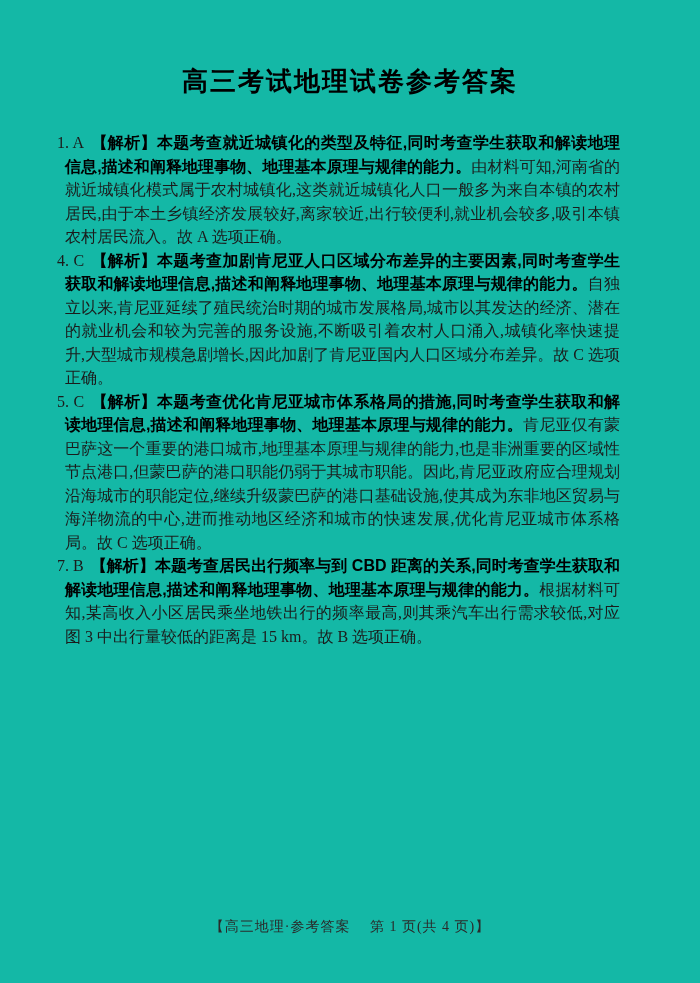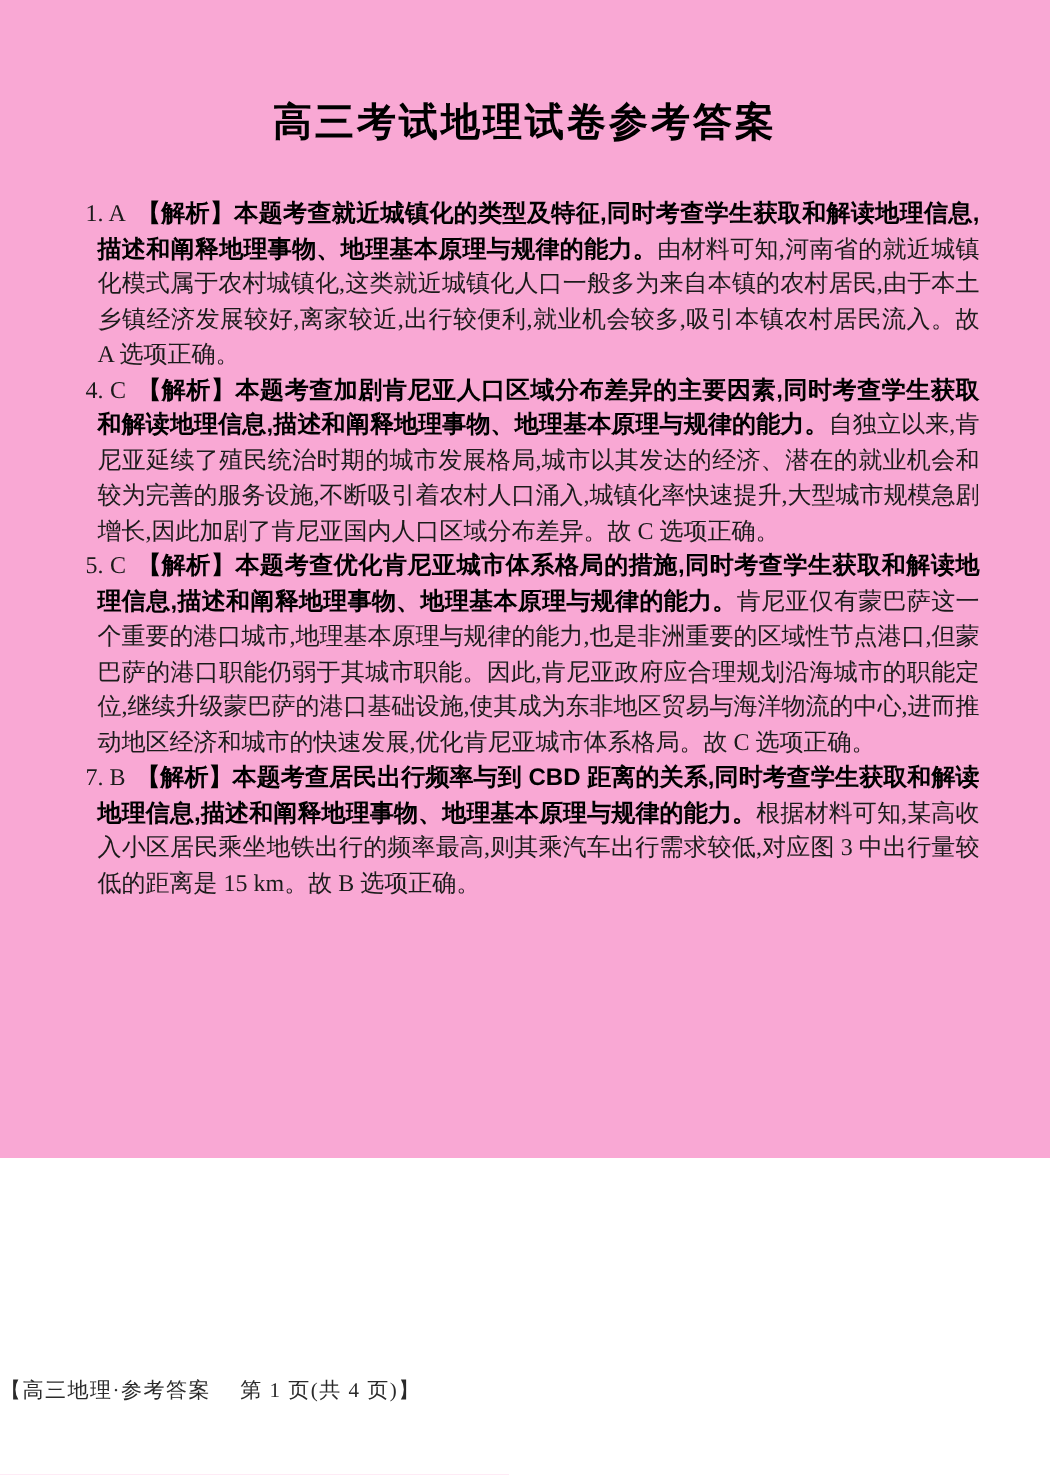--- a/index.html
+++ b/index.html
@@ -10,38 +10,38 @@
   body {
     width: 700px;
     height: 983px;
     position: relative;
     overflow: hidden;
     font-family: "Liberation Serif", serif;
     color: #1b1b1b;
   }
   .page {
     width: 700px;
-    height: 772px;
+    height: 983px;
     position: relative;
-    background: #f9a8d4;
+    background: #14b8a6;
   }
   .doc-title {
     padding-top: 64px;
     text-align: center;
     font-family: "Liberation Sans", sans-serif;
     font-weight: 700;
     font-size: 26px;
     line-height: 34px;
     letter-spacing: 2px;
     color: #000000;
   }
   .answers {
     margin-top: 33px;
     padding-left: 65px;
-    padding-right: 47px;
+    padding-right: 80px;
     font-size: 16px;
     line-height: 23.5px;
     text-align: justify;
   }
   .answer-item {
     text-indent: -8px; 
     margin: 0;
   }
   .item-marker {
     font-family: "Liberation Serif", serif;
@@ -57,20 +57,21 @@
   .body-text {
     font-family: "Liberation Serif", serif;
     font-weight: 400;
     color: #1b1b1b;
   }
   .page-footer {
     position: absolute;
     top: 918px;
     left: 0;
     width: 100%;
+    text-align: center;
     font-family: "Liberation Serif", serif;
     font-size: 14px;
     color: #2a2a2a;
     letter-spacing: 1px;
   }
 </style>
 </head>
 <body>
 
 <div class="page">

